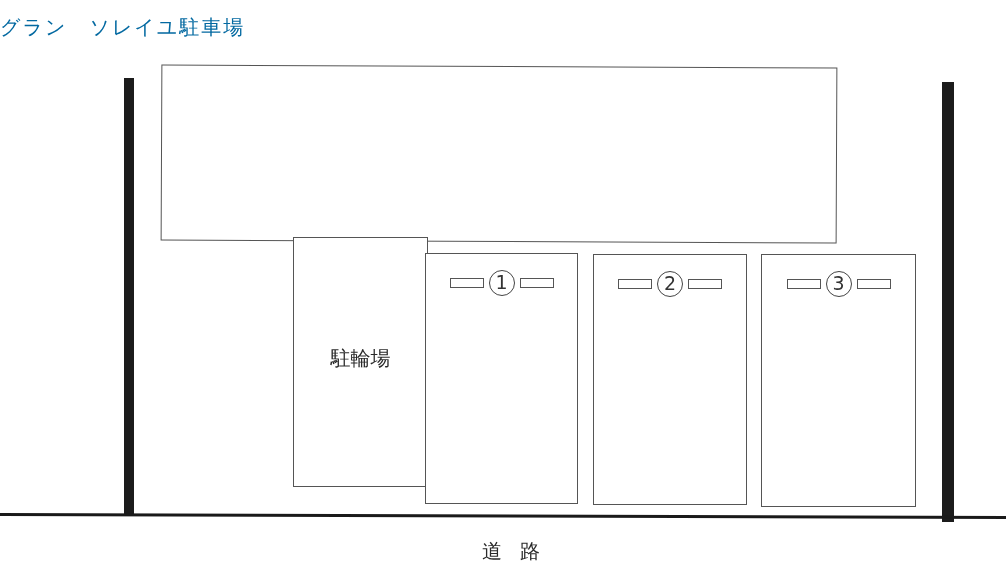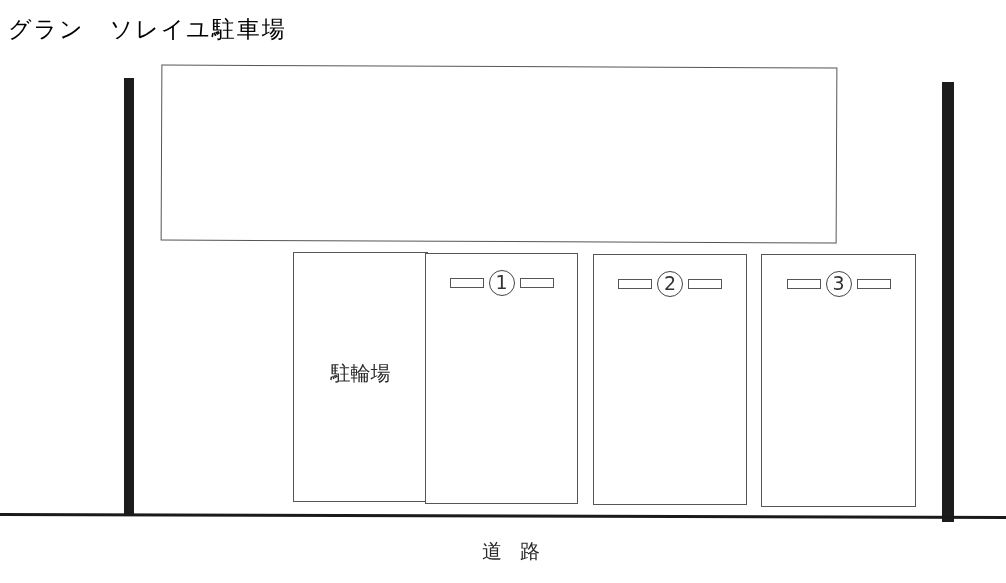--- a/index.html
+++ b/index.html
@@ -1,40 +1,40 @@
 <!DOCTYPE html>
 <html><head>
 <meta charset="utf-8">
 <style>
   html, body { margin:0; padding:0; background:#ffffff; }
   body { width:1006px; height:583px; position:relative; overflow:hidden;
          font-family:"DejaVu Sans", sans-serif; color:#222; }
   .abs { position:absolute; }
-  .title { left:8px; top:14px; font-size:23px; letter-spacing:2px; color:#000000; white-space:pre; }
+  .title { left:0; top:14px; font-size:20px; letter-spacing:2px; color:#0369a1; white-space:pre; }
   .wall { background:#1c1c1c; }
   .box { border:1.5px solid #555; box-sizing:border-box; background:#fff; }
   .road-line { background:#1a1a1a; }
   .label { font-size:20px; color:#2a2a2a; }
   .road-label { font-size:20px; letter-spacing:18px; color:#2a2a2a;text-align:right; }
   .stop { border:1.5px solid #555; box-sizing:border-box; width:34px; height:10px; }
   .num { width:26px; height:26px; border:1.5px solid #444; border-radius:50%; box-sizing:border-box;
          font-size:19px; line-height:23px; text-align:center; color:#333; }
   .space-head { position:absolute; left:0; right:0; top:16px; display:flex; justify-content:center; align-items:center; gap:5px; }
 </style>
 </head>
 <body>
 
 <div class="abs title">グラン　ソレイユ駐車場</div>
 
 <div class="abs wall" style="left:124px; top:78px; width:10px; height:438px;"></div>
 <div class="abs wall" style="left:942px; top:82px; width:12px; height:440px;"></div>
 
 <div class="abs box" style="left:161px; top:66px; width:676px; height:176px; transform:rotate(0.25deg);"></div>
 
-<div class="abs box" style="left:293px; top:252px; width:135px; height:250px;">
+<div class="abs box" style="left:293px; top:237px; width:135px; height:250px;">
   <div class="abs label" style="left:0; right:0; top:107px; text-align:center;">駐輪場</div>
 </div>
 
 <div class="abs box" style="left:425px; top:253px; width:153px; height:251px;">
   <div class="space-head">
     <div class="stop"></div>
     <div class="num">1</div>
     <div class="stop"></div>
   </div>
 </div>

